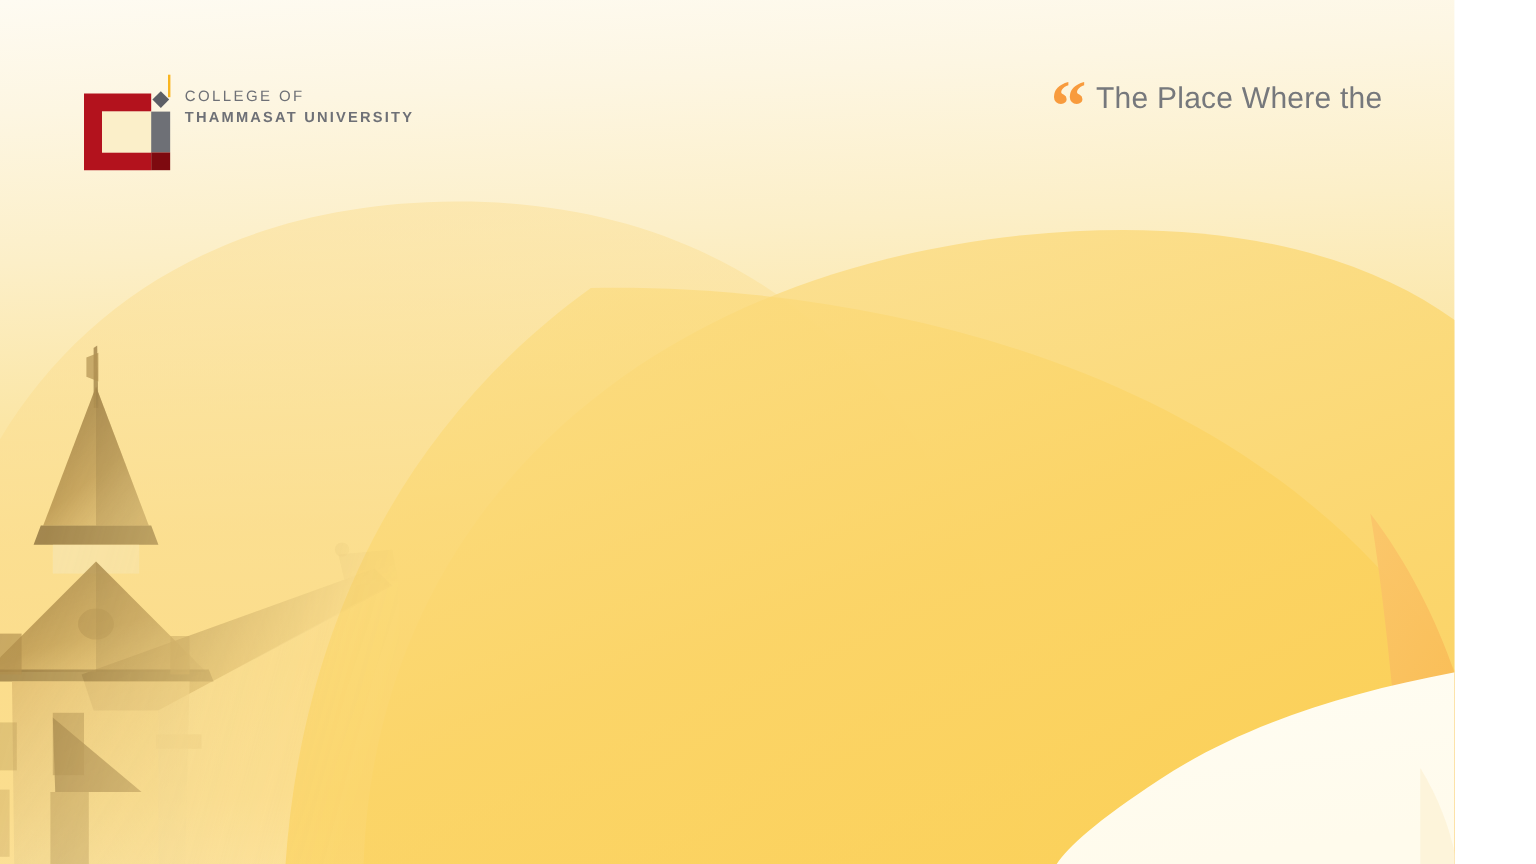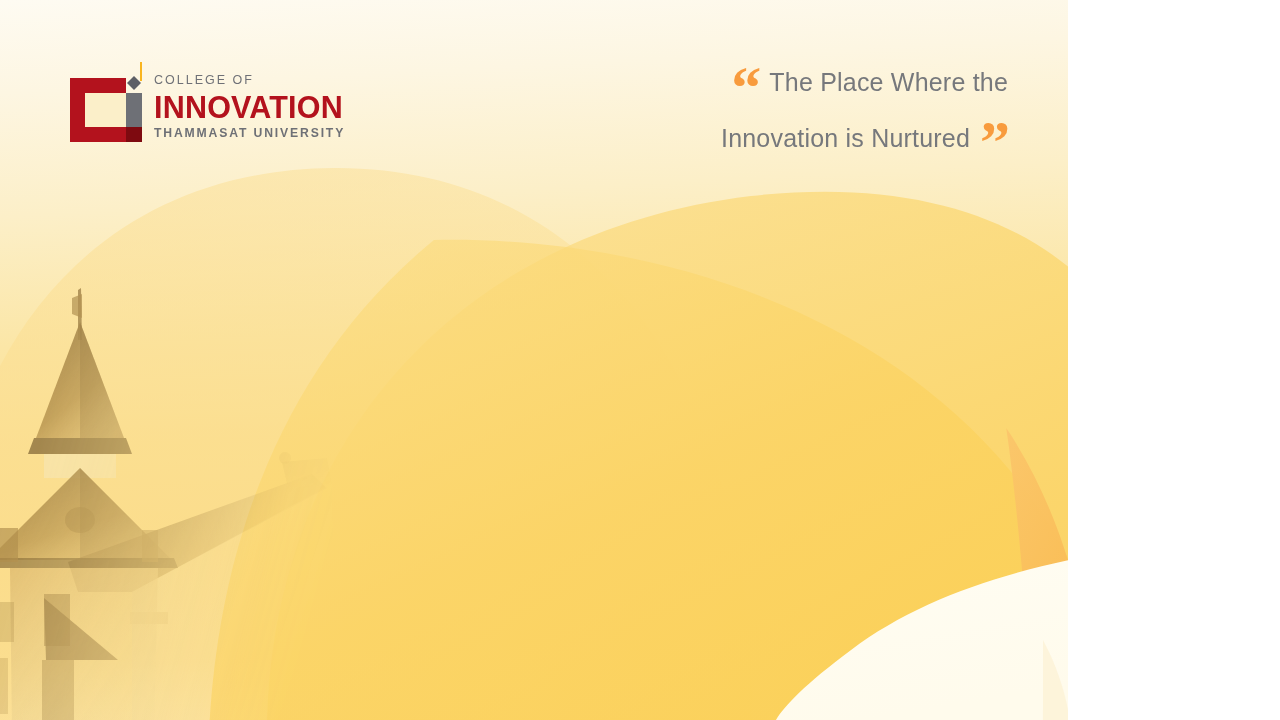--- a/index.html
+++ b/index.html
@@ -7,21 +7,21 @@
     margin: 0;
     padding: 0;
     background: #ffffff;
   }
   body {
     font-family: "Liberation Sans", sans-serif;
   }
 
   .slide {
     position: relative;
-    width: 1068px;
+    width: 1212px;
     height: 720px;
     overflow: hidden;
     background: linear-gradient(177deg,
         #FEFBF2 0%,
         #FDF6E2 12%,
         #FCEFC8 28%,
         #FBE6A6 45%,
         #FBE093 58%,
         #FBDD8B 72%,
         #FBDE90 86%,
@@ -252,33 +252,28 @@
         <rect x="56" y="65" width="16" height="15" fill="#7E0A10"></rect>
 
         <path d="M 64 14 L 71 21 L 64 28 L 57 21 Z" fill="#5D5F66"></path>
 
         <rect x="70" y="0" width="19" height="19" fill="#F9B520"></rect>
       </svg>
     </div>
 
     <div class="logo-words">
       <div class="logo-line-top">COLLEGE OF</div>
-      <div class="logo-line-main">INNOVATION</div>
       <div class="logo-line-sub">THAMMASAT UNIVERSITY</div>
     </div>
 
   </div>
 
   <div class="quote-block">
 
     <div class="quote-row">
       <span class="quote-mark quote-open">“</span>
       <span class="quote-text">The Place Where the</span>
     </div>
 
-    <div class="quote-row">
-      <span class="quote-text">Innovation is Nurtured</span>
-      <span class="quote-mark quote-close">”</span>
-    </div>
 
   </div>
 
 </div>
 
 </body></html>

